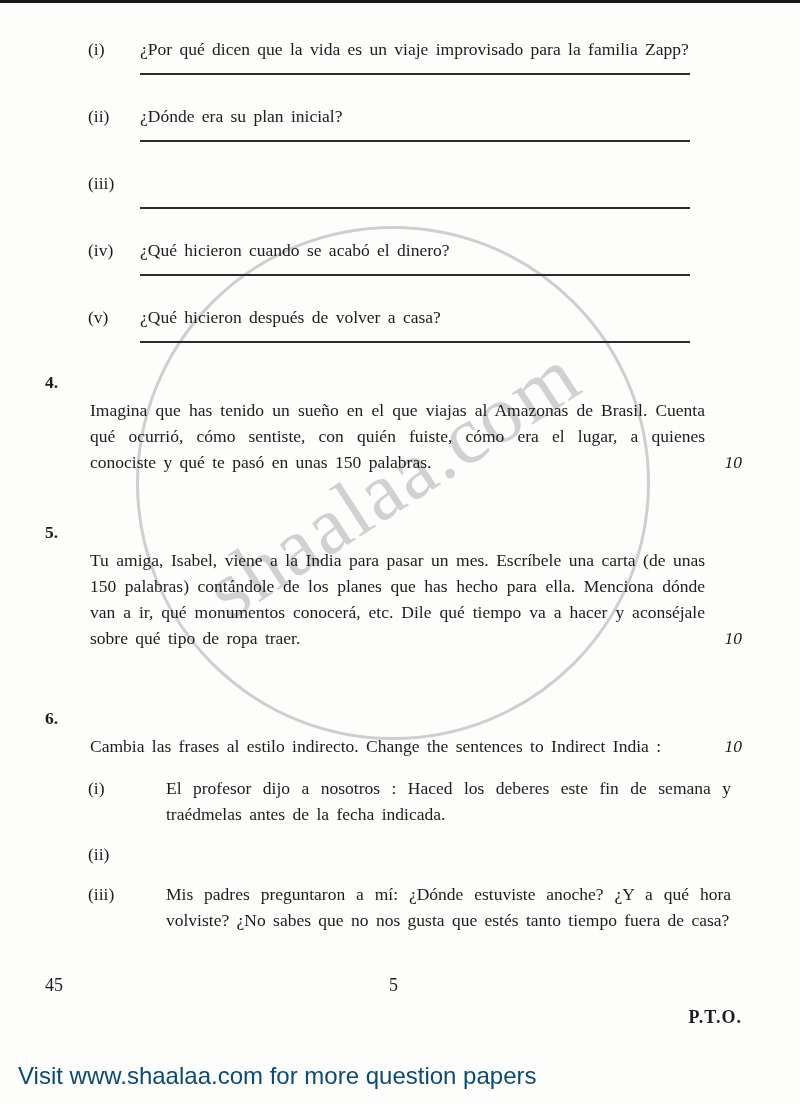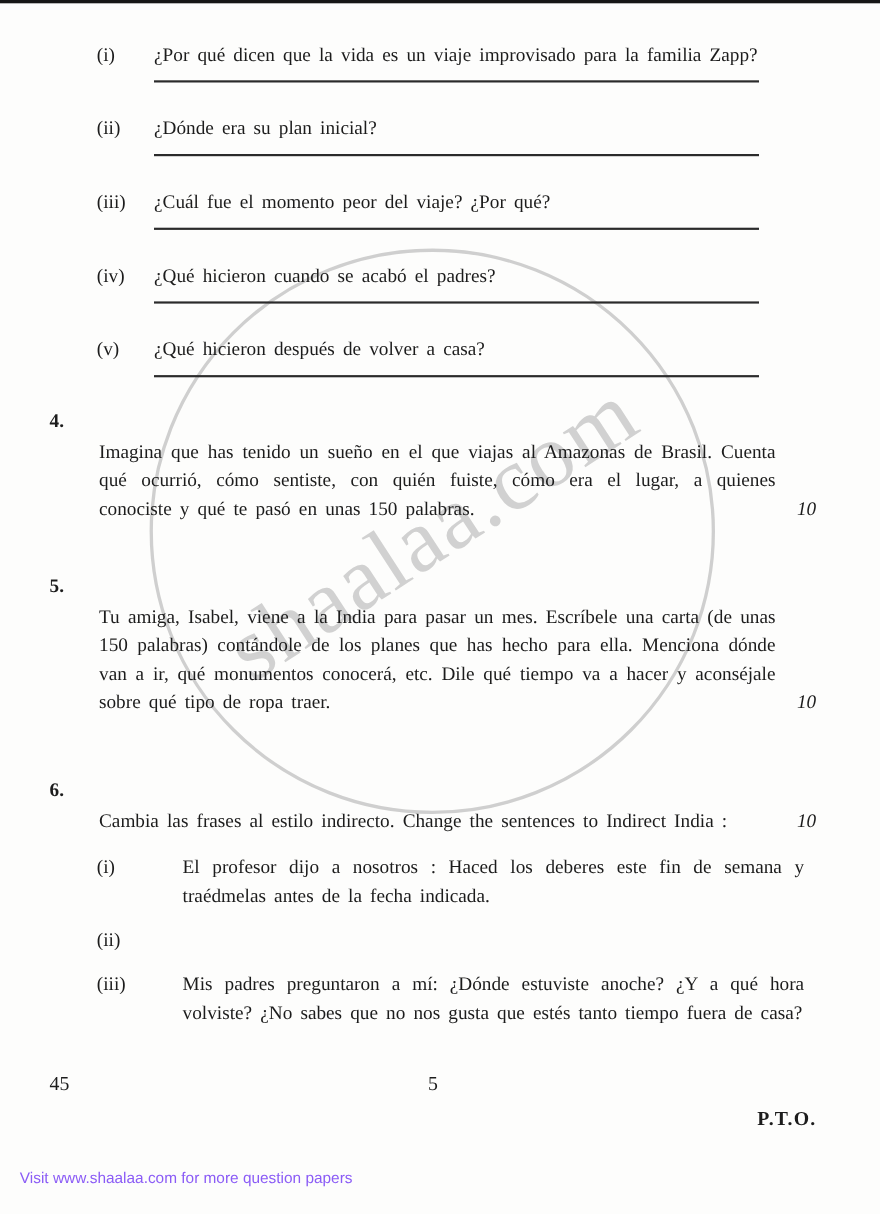--- a/index.html
+++ b/index.html
@@ -75,21 +75,21 @@
     font-size:18px;
   }
   .footer-left { position:absolute; left:0; top:0; }
   .footer-center { position:absolute; left:0; right:0; text-align:center; top:0; }
   .footer-right { position:absolute; right:0; top:0; font-weight:bold; letter-spacing:1px;margin-top:32px; }
   
   .bottom-note {
     position:absolute; z-index:1;
     left:18px; top:1062px;
     font-family:"Liberation Sans", sans-serif;
-    font-size:14px; color:#8b5cf6;
+    font-size:24px; color:#0c4a6e;
   }
 </style>
 </head>
 <body>
 
 <div class="page">
   <div class="top-edge"></div>
 
   <div class="wm-circle">
     <span class="wm-text">shaalaa.com</span>
@@ -109,29 +109,28 @@
       <div class="sq-row">
         <span class="sq-num">(ii)</span>
         <span class="sq-text">¿Dónde era su plan inicial?</span>
       </div>
       <div class="ans-line"></div>
     </div>
 
     <div class="sq">
       <div class="sq-row">
         <span class="sq-num">(iii)</span>
-        <span class="sq-text">¿Cuál fue el momento peor del viaje? ¿Por qué?</span>
       </div>
       <div class="ans-line"></div>
     </div>
 
     <div class="sq">
       <div class="sq-row">
         <span class="sq-num">(iv)</span>
-        <span class="sq-text">¿Qué hicieron cuando se acabó el padres?</span>
+        <span class="sq-text">¿Qué hicieron cuando se acabó el dinero?</span>
       </div>
       <div class="ans-line"></div>
     </div>
 
     <div class="sq">
       <div class="sq-row">
         <span class="sq-num">(v)</span>
         <span class="sq-text">¿Qué hicieron después de volver a casa?</span>
       </div>
       <div class="ans-line"></div>

